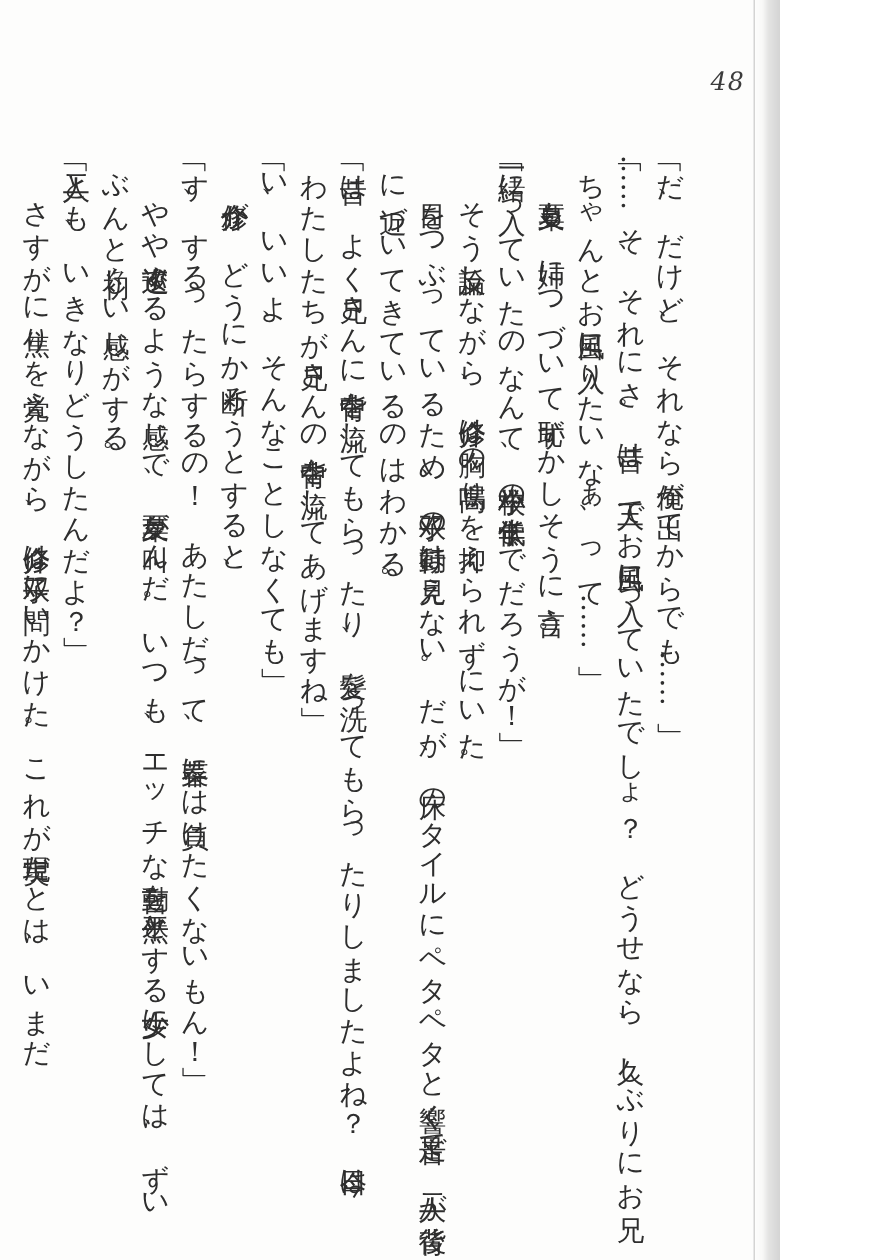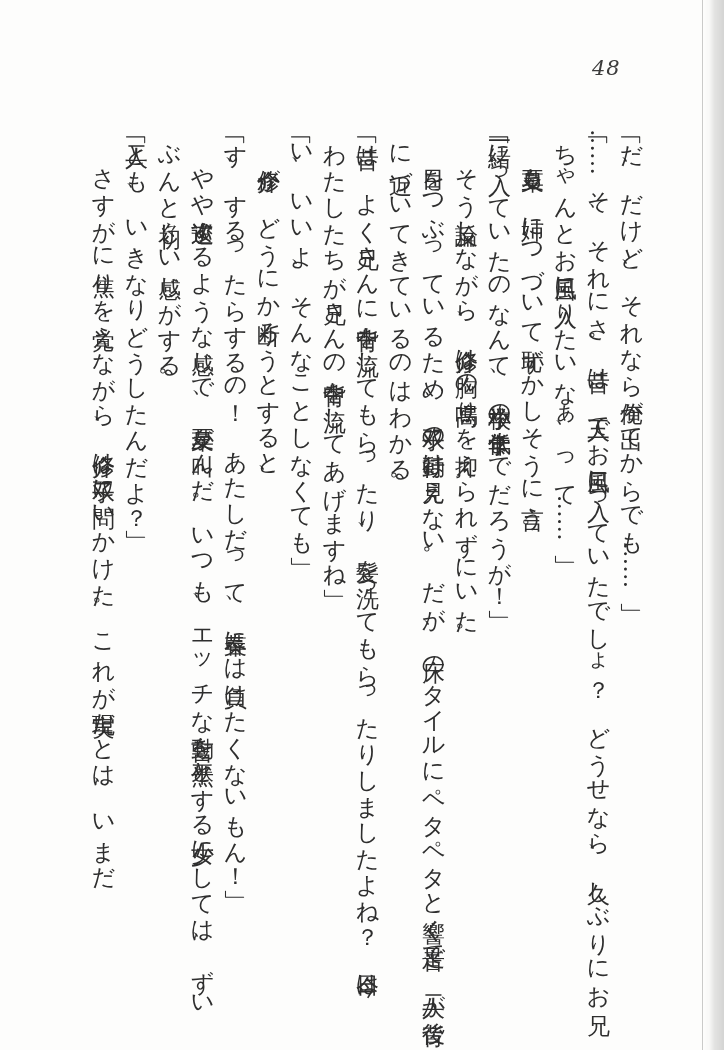--- a/index.html
+++ b/index.html
@@ -2,21 +2,21 @@
 <html lang="ja"><head>
 <meta charset="utf-8">
 <style>
   html, body {
     margin: 0;
     padding: 0;
     background: #ffffff;
   }
   .scan-page {
     position: relative;
-    width: 724px;
+    width: 650px;
     height: 1050px;
     background: #fdfdfc;
     overflow: hidden;
     font-family: "DejaVu Serif", "Liberation Serif", serif;
   }
   
   .page-edge {
     position: absolute;
     top: 0;
     right: 0;

